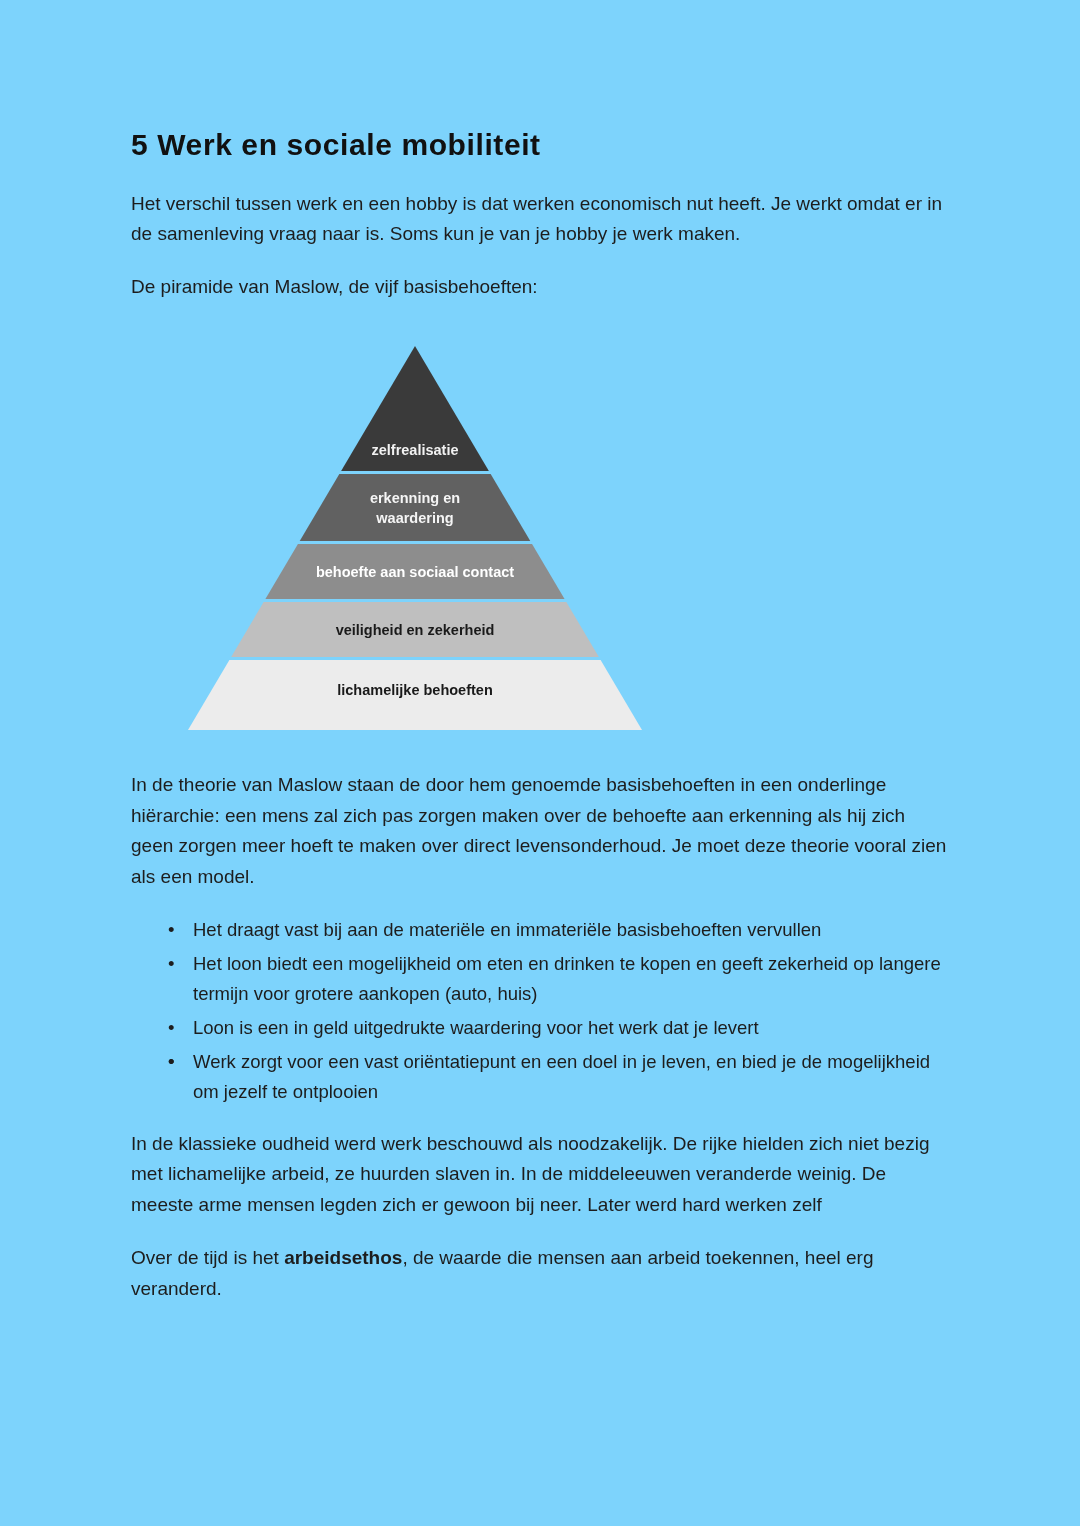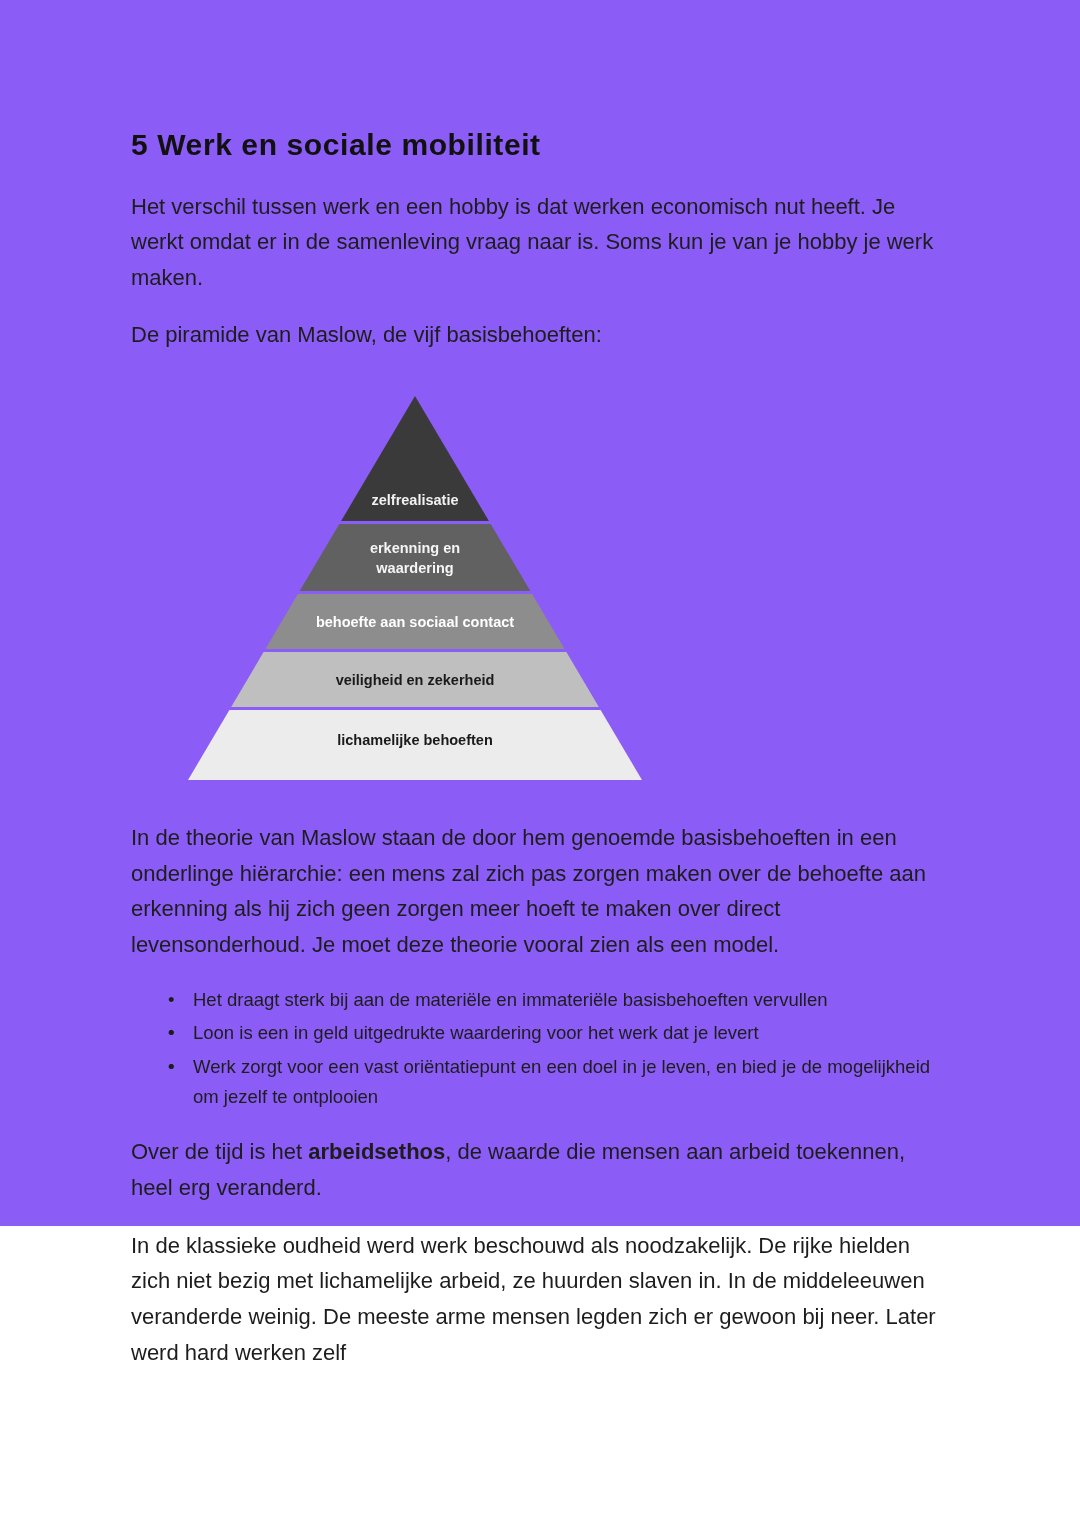--- a/index.html
+++ b/index.html
@@ -15,42 +15,42 @@
     color: #1a1a1a;
     position: relative;
     overflow: hidden;
   }
 
   .page {
     position: absolute;
     left: 0;
     top: 0;
     width: 1080px;
-    height: 1226px;
-    background: #8b5cf6;
+    height: 1526px;
+    background: #7dd3fc;
   }
 
   .content {
     position: absolute;
     left: 131px;
     top: 128px;
     width: 818px;
   }
 
   h1.doc-heading {
     font-size: 30px;
     font-weight: 700;
     letter-spacing: 0.6px;
     line-height: 1.15;
     margin: 0 0 26px 0;
     color: #111111;
   }
 
   p.para {
-    font-size: 22px;
+    font-size: 19px;
     line-height: 1.62;
     margin: 0 0 22px 0;
     color: #1d1d1d;
   }
 
   p.para.italic {
     font-style: italic;
   }
 
   p.para.tight {
@@ -148,25 +148,25 @@
         <text id="lbl-2-a" class="band-label lbl-2" x="227" y="297" fill="#1a1a1a">veiligheid en zekerheid</text>
 
         <text id="lbl-1-a" class="band-label lbl-1" x="227" y="357" fill="#1a1a1a">lichamelijke behoeften</text>
       </svg>
     </div>
 
     <p class="para">In de theorie van Maslow staan de door hem genoemde basisbehoeften in een onderlinge hiërarchie: een mens zal zich pas zorgen maken over de behoefte aan erkenning als hij zich geen zorgen meer hoeft te maken over direct levensonderhoud. Je moet deze theorie vooral zien als een model.</p>
 
 
     <ul class="bullets" id="bullet-list">
-        <li><span class="bullet-dot">•</span><span>Het draagt sterk bij aan de materiële en immateriële basisbehoeften vervullen</span></li>
-        <li><span class="bullet-dot">•</span></li>
+        <li><span class="bullet-dot">•</span><span>Het draagt vast bij aan de materiële en immateriële basisbehoeften vervullen</span></li>
+        <li><span class="bullet-dot">•</span><span>Het loon biedt een mogelijkheid om eten en drinken te kopen en geeft zekerheid op langere termijn voor grotere aankopen (auto, huis)</span></li>
         <li><span class="bullet-dot">•</span><span>Loon is een in geld uitgedrukte waardering voor het werk dat je levert</span></li>
         <li><span class="bullet-dot">•</span></li>
         <li><span class="bullet-dot">•</span><span>Werk zorgt voor een vast oriëntatiepunt en een doel in je leven, en bied je de mogelijkheid om jezelf te ontplooien</span></li>
       </ul>
 
+    <p class="para">In de klassieke oudheid werd werk beschouwd als noodzakelijk. De rijke hielden zich niet bezig met lichamelijke arbeid, ze huurden slaven in. In de middeleeuwen veranderde weinig. De meeste arme mensen legden zich er gewoon bij neer. Later werd hard werken zelf</p>
+
     <p class="para"><span>Over de tijd is het </span><span class="bold-term">arbeidsethos</span><span>, de waarde die mensen aan arbeid toekennen, heel erg veranderd.</span></p>
-
-    <p class="para">In de klassieke oudheid werd werk beschouwd als noodzakelijk. De rijke hielden zich niet bezig met lichamelijke arbeid, ze huurden slaven in. In de middeleeuwen veranderde weinig. De meeste arme mensen legden zich er gewoon bij neer. Later werd hard werken zelf</p>
 
   </div>
 </div>
 
 </body></html>

